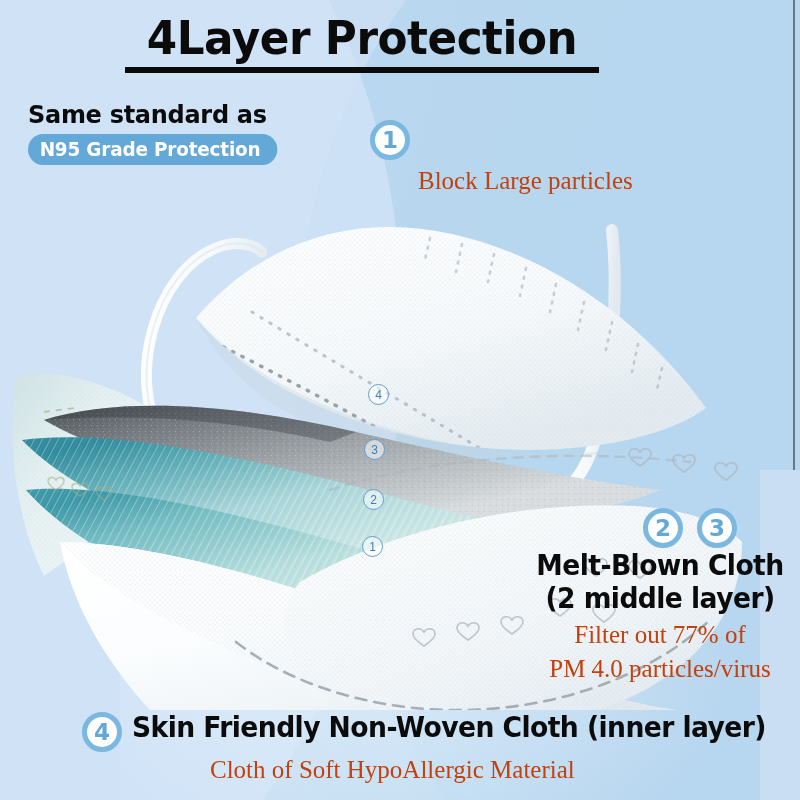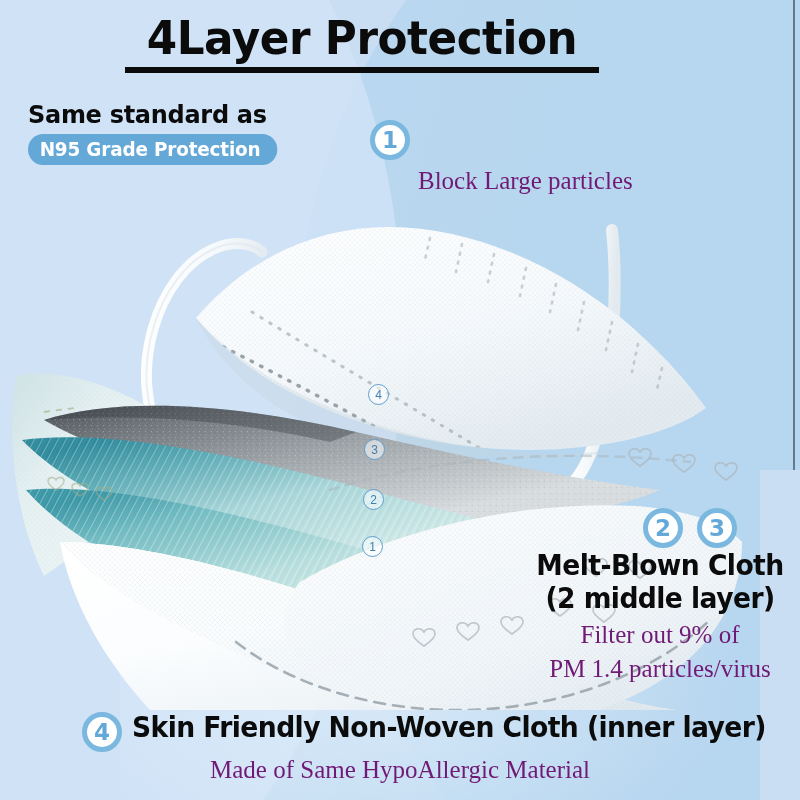--- a/index.html
+++ b/index.html
@@ -164,21 +164,21 @@
     color: #0b0b0b;
     line-height: 1.12;
     letter-spacing: -0.6px;
     transform: scaleX(.95);
     transform-origin: left top;
     white-space: nowrap;
   }
   .sub-text {
     font-family: "Liberation Serif", serif;
     font-size: 25px;
-    color: #701a75;
+    color: #c2410c;
     line-height: 1.16;
     white-space: nowrap;
   }
 
   
   #callout-1 { left: 370px; top: 120px; }
   #callout-1 .head-text { text-align: left; }
   #callout-1 .line2 { margin-left: 36px; }
   #callout-1 .sub-text { margin-top: 6px; margin-left: 48px; }
 
@@ -440,27 +440,27 @@
     <div class="sub-text">Block Large particles</div>
   </div>
 
   <div class="callout" id="callout-23">
     <div class="badges">
       <div class="badge">2</div>
       <div class="badge">3</div>
     </div>
     <div class="head-text">Melt-Blown Cloth</div>
     <div class="head-text">(2 middle layer)</div>
-    <div class="sub-text">Filter out 9% of</div>
-    <div class="sub-text">PM 1.4 particles/virus</div>
+    <div class="sub-text">Filter out 77% of</div>
+    <div class="sub-text">PM 4.0 particles/virus</div>
   </div>
 
   <div class="callout" id="callout-4">
     <div class="head-row">
       <div class="badge">4</div>
       <div class="head-text">Skin Friendly Non-Woven Cloth (inner layer)</div>
     </div>
-    <div class="sub-text">Made of Same HypoAllergic Material</div>
+    <div class="sub-text">Cloth of Soft HypoAllergic Material</div>
   </div>
 
   <div class="bg-edge-line"></div>
   <div class="bg-edge-fadebot"></div>
 </div>
 
 </body></html>

